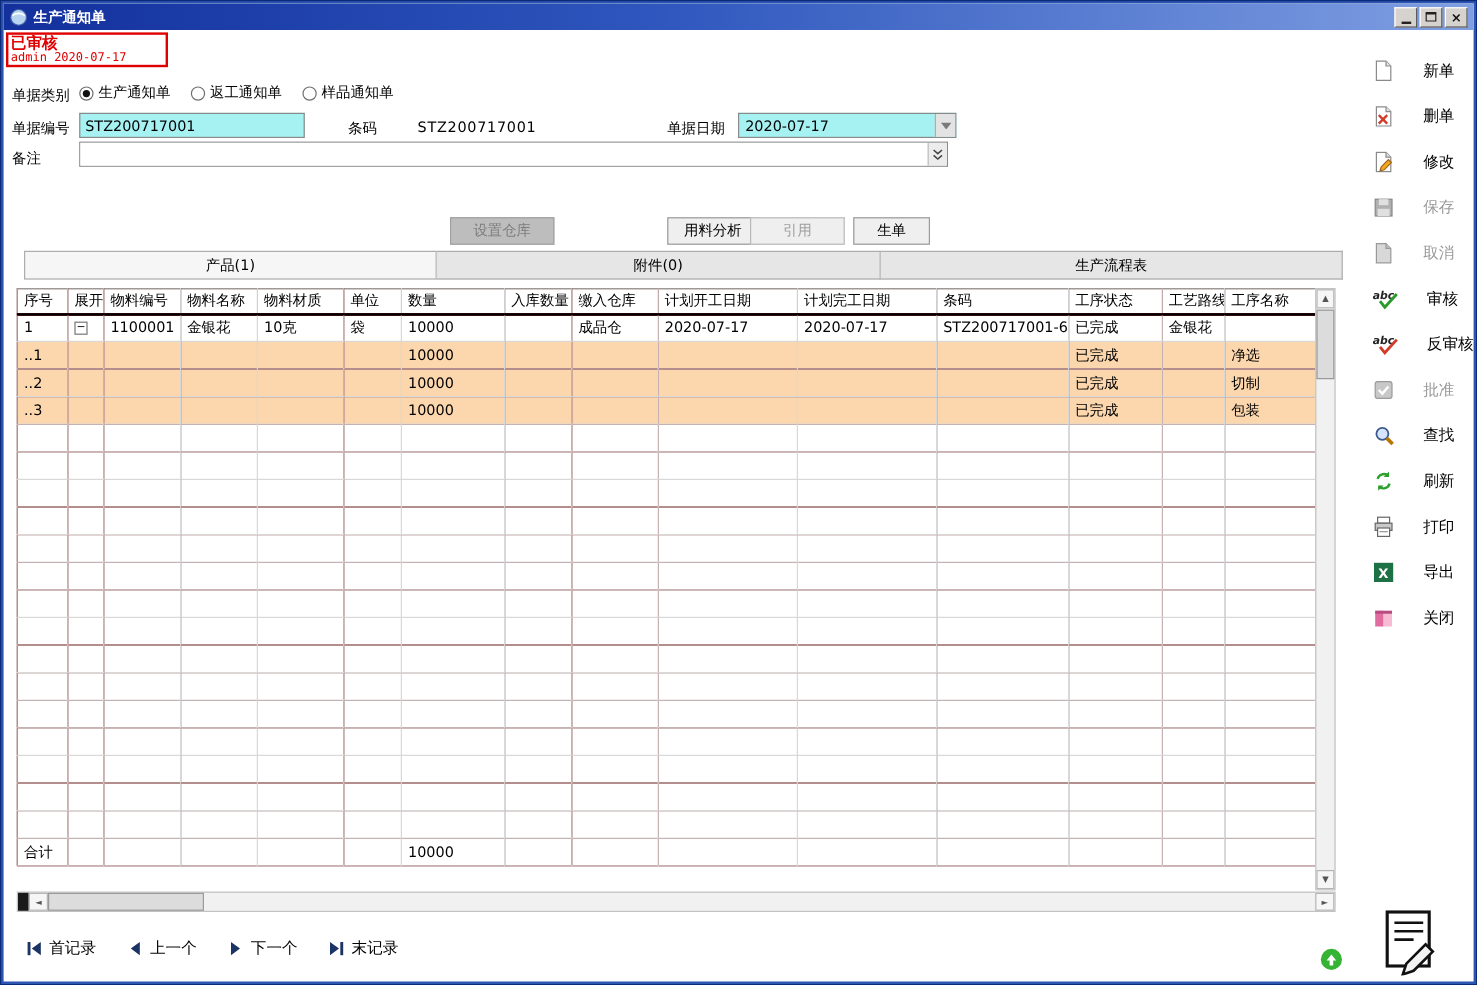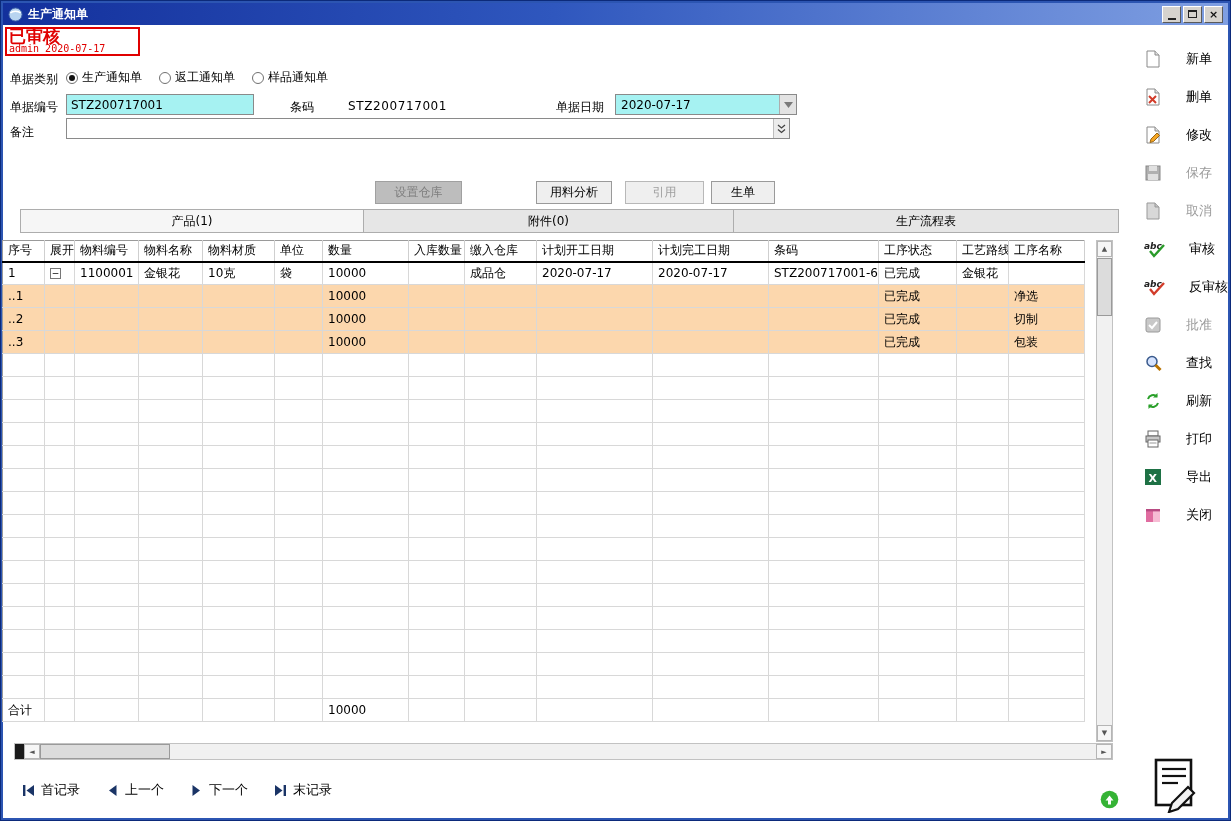--- a/index.html
+++ b/index.html
@@ -16,21 +16,21 @@
   .titlebar .t-icon{display:inline-flex;}
   .win-controls{margin-left:auto;display:flex;gap:2px;}
   .win-btn{width:19px;height:17px;background:#d6d3ce;border:1px solid;
     border-color:#ffffff #5a5a5a #5a5a5a #ffffff;display:flex;align-items:center;justify-content:center;
     color:#111;font-size:11px;line-height:1;cursor:default;}
   .g-min{width:8px;height:2px;background:#222;margin-top:9px;}
   .g-max{width:9px;height:8px;border:1px solid #222;border-top:2px solid #222;}
   
   .stamp{position:absolute;left:5px;top:27px;width:135px;height:29px;border:2px solid var(--red,#e00000);
     color:var(--red,#e00000);z-index:5;overflow:hidden;}
-  .stamp-status{font-size:17px;font-weight:bold;line-height:13px;padding:1px 2px 0;}
+  .stamp-status{font-size:13px;font-weight:bold;line-height:13px;padding:1px 2px 0;}
   .stamp-meta{font-size:10px;line-height:11px;padding:0 2px;font-family:"DejaVu Sans Mono",monospace;}
   
   .flabel{position:absolute;color:#000;}
   #lbl-doctype{left:10px;top:71px;text-align:right;}
   #doc-type-radios{position:absolute;left:66px;top:69px;display:flex;}
   .radio-item{display:inline-flex;align-items:center;margin-right:17px;cursor:default;}
   .radio{width:12px;height:12px;border:1px solid #707070;border-radius:50%;background:#fff;
     display:inline-flex;align-items:center;justify-content:center;margin-right:4px;}
   .radio.sel::after{content:"";width:6px;height:6px;border-radius:50%;background:#111;}
   #lbl-docno{left:10px;top:99px;}
@@ -57,21 +57,21 @@
     font:inherit;color:#000;padding:0;}
   .abtn.disabled{color:#9e9e9e;border-color:#b8b8b8;}
   .abtn.dark{background:#bdbdbd;color:#7e7e7e;border-color:#a0a0a0;}
   
   #tab-strip{position:absolute;left:20px;top:209px;height:24px;display:flex;}
   .tab{height:24px;border:1px solid #adadad;border-left:none;background:#e6e6e6;
     display:flex;align-items:center;justify-content:center;color:#000;}
   .tab:first-child{border-left:1px solid #adadad;}
   .tab.active{background:#f6f6f6;}
   
-  #product-grid{position:absolute;left:2px;top:240px;width:1082px;border-collapse:collapse;
+  #product-grid{position:absolute;left:14px;top:240px;width:1082px;border-collapse:collapse;
     table-layout:fixed;background:#7f1d1d;border:1px solid #9a9a9a;}
   #product-grid th{height:21px;padding:0 5px;font-weight:normal;text-align:left;background:#fff;
     border-right:1px solid #cfcfcf;border-bottom:2px solid #000;white-space:nowrap;overflow:hidden;}
   #product-grid td{height:23px;padding:0 5px;border-right:1px solid #d8d8d8;border-bottom:1px solid #d8d8d8;
     white-space:nowrap;overflow:hidden;background:#fff;}
   #product-grid tr.sub td{background:var(--orange,#fcd7ad);}
   #product-grid tr.total td{border-top:1px solid #8a8a8a;}
   .expander{display:inline-block;width:11px;height:11px;border:1px solid #777;background:#fff;
     font-size:9px;line-height:9px;text-align:center;vertical-align:middle;}
   
@@ -167,21 +167,21 @@
     <span class="remark-drop">
       <svg width="9" height="10" viewBox="0 0 9 10">
           <path d="M1 1l3.5 3L8 1M1 5.5l3.5 3L8 5.5" fill="none" stroke="#444" stroke-width="1.3"></path>
         </svg>
     </span>
   </div>
 
 
   <div id="action-buttons">
       <button class="abtn disabled dark" style="left: 375px; width: 87px;">设置仓库</button>
-      <button class="abtn" style="left: 536px; width: 76px; font-family: Liberation Mono, monospace;">用料分析</button>
+      <button class="abtn" style="left: 556px; width: 76px; font-family: Liberation Mono, monospace;">用料分析</button>
       <button class="abtn disabled" style="left: 625px; width: 79px;">引用</button>
       <button class="abtn" style="left: 711px; width: 64px;">生单</button>
     </div>
 
   <div id="tab-strip">
       <div class="tab active" style="width: 344px;">产品(1)</div>
       <div class="tab" style="width: 370px;">附件(0)</div>
       <div class="tab" style="width: 385px;">生产流程表</div>
     </div>
 

